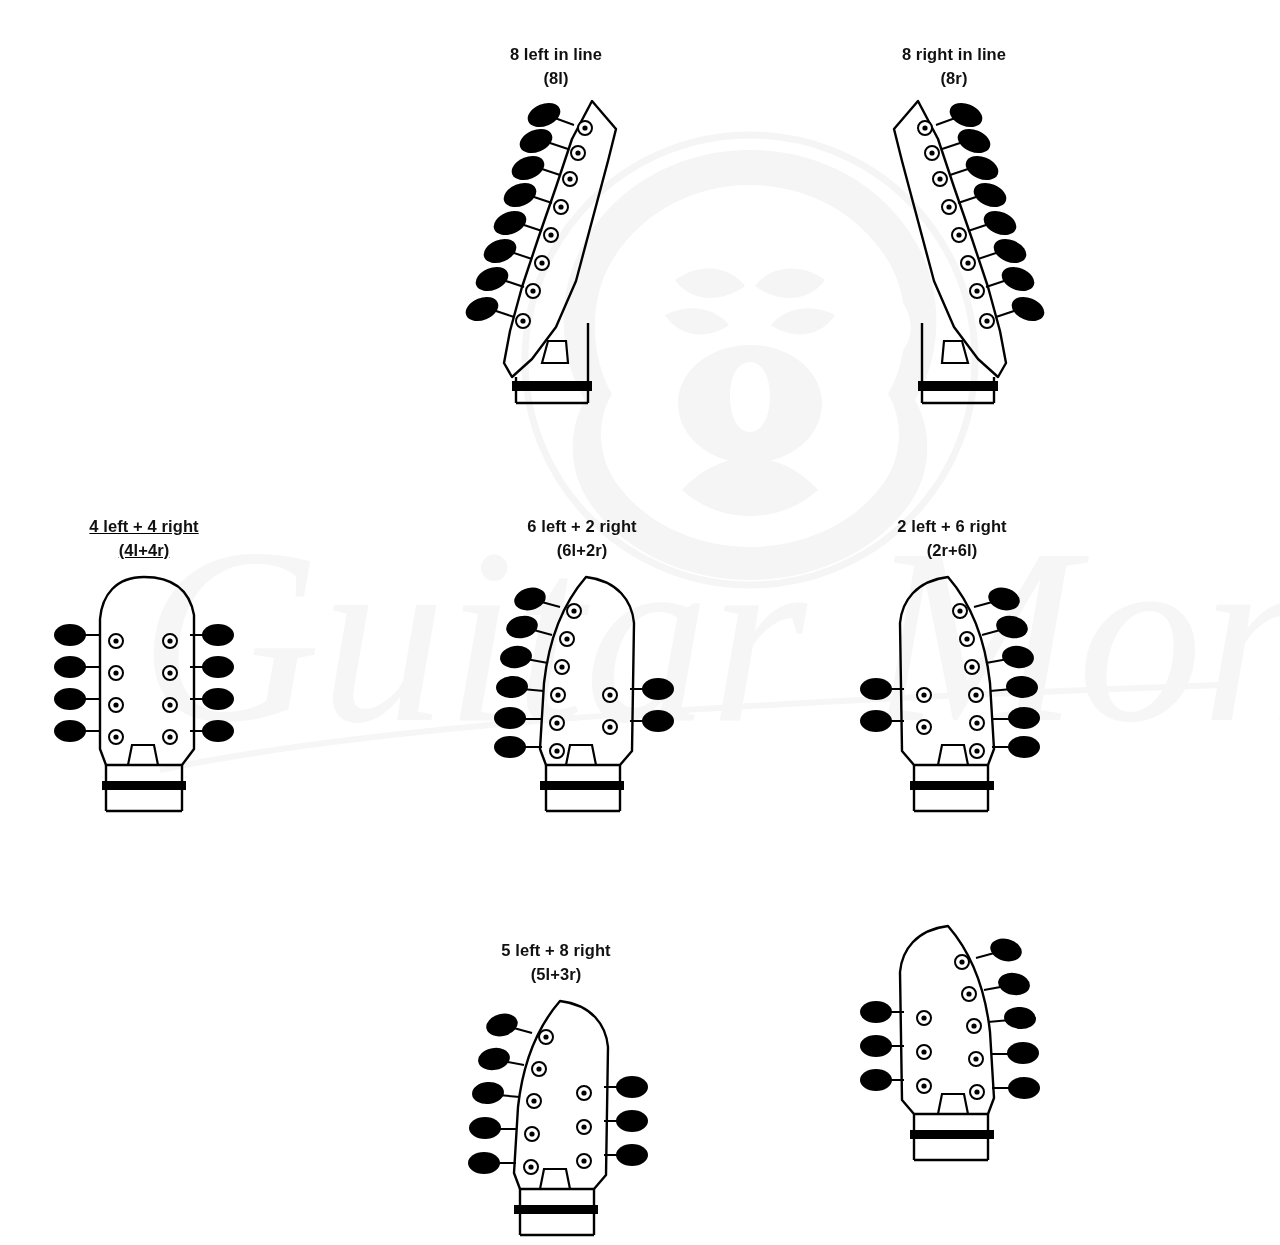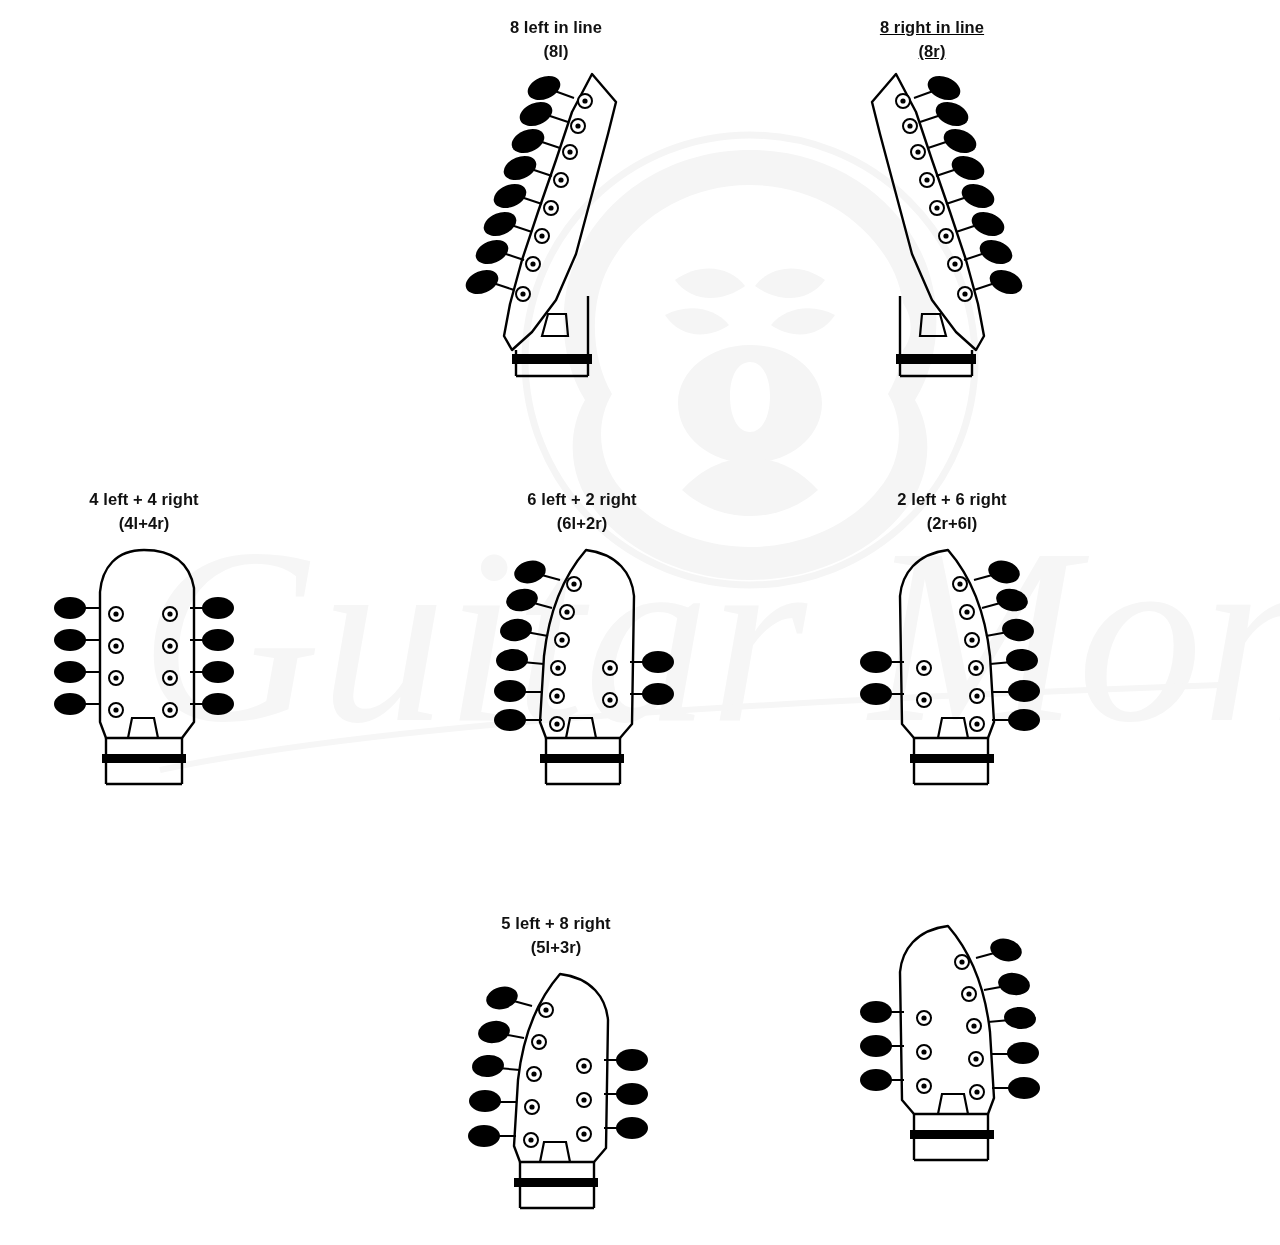--- a/index.html
+++ b/index.html
@@ -39,20 +39,21 @@
     position: absolute;
   }
   .caption {
     text-align: center;
     font-weight: bold;
     font-size: 16.5px;
     color: #111111;
     line-height: 1.45;
     letter-spacing: 0.1px;
     white-space: nowrap;
+    margin-top: 27px;
   }
   .caption .code {
     display: block;
   }
   .art {
     display: block;
     margin: 0 auto;
   }
 </style>
 </head>
@@ -144,21 +145,21 @@
           <circle cx="105" cy="116" r="2.6"></circle>
           <circle cx="95" cy="144" r="2.6"></circle>
           <circle cx="86" cy="172" r="2.6"></circle>
           <circle cx="77" cy="200" r="2.6"></circle>
           <circle cx="67" cy="230" r="2.6"></circle>
         </g>
       </g>
     </svg>
   </div>
 
-  <div class="diagram" style="left:812px; top:16px; width:240px;text-decoration:underline;">
+  <div class="diagram" style="left:834px; top:16px; width:240px;">
     <div class="caption">
       <span>8 right in line</span>
       <span class="code">(8r)</span>
     </div>
     <svg class="art" width="200" height="330" viewBox="0 0 200 330">
       <g transform="translate(200,0) scale(-1,1)">
         <g fill="none" stroke="#000" stroke-width="2.4" stroke-linejoin="round">
           <path d="M136 10 L160 38 L152 70 L120 190 L100 236 L76 268 L56 286 L48 272 L54 240 L66 196 L82 148 L100 96 L116 48 Z"></path>
           <path d="M60 286 L60 312 M132 232 L132 312"></path>
           <path d="M60 312 L132 312"></path>
@@ -202,21 +203,21 @@
           <circle cx="105" cy="116" r="2.6"></circle>
           <circle cx="95" cy="144" r="2.6"></circle>
           <circle cx="86" cy="172" r="2.6"></circle>
           <circle cx="77" cy="200" r="2.6"></circle>
           <circle cx="67" cy="230" r="2.6"></circle>
         </g>
       </g>
     </svg>
   </div>
 
-  <div class="diagram" style="left:24px; top:488px; width:240px;">
+  <div class="diagram" style="left:24px; top:488px; width:240px;text-decoration:underline;">
     <div class="caption">
       <span>4 left + 4 right</span>
       <span class="code">(4l+4r)</span>
     </div>
     <svg class="art" width="200" height="270" viewBox="0 0 200 270">
       <g fill="none" stroke="#000" stroke-width="2.4" stroke-linejoin="round">
         <path d="M100 14 C132 14 146 30 150 52 L150 186 L138 202 L62 202 L56 186 L56 56 C58 32 72 14 100 14 Z"></path>
         <path d="M62 202 L62 248 M138 202 L138 248 M62 248 L138 248"></path>
       </g>
       <rect x="58" y="218" width="84" height="9" fill="#000"></rect>

